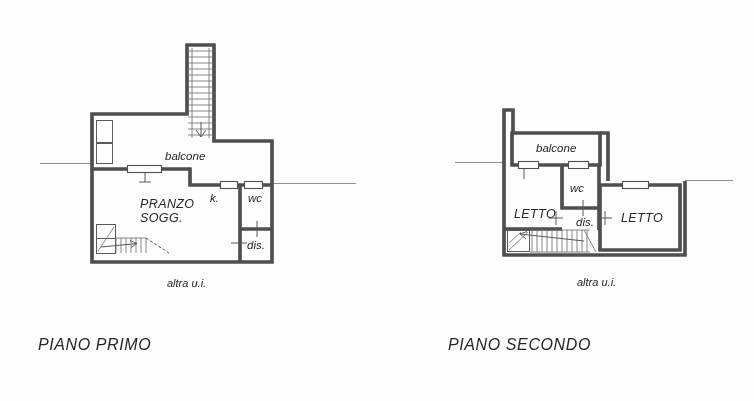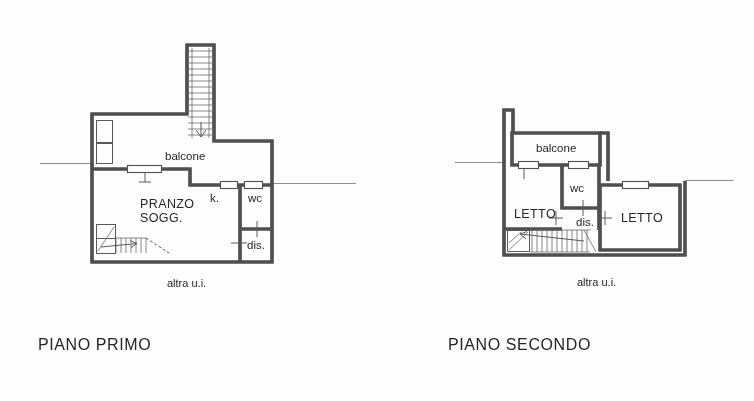--- a/index.html
+++ b/index.html
@@ -3,20 +3,21 @@
 <meta charset="utf-8">
 <style>
   html, body { margin: 0; padding: 0; background: #ffffff; }
   .canvas {
     position: relative;
     width: 754px;
     height: 401px;
     background: #fdfdfd;
     overflow: hidden;
     font-family: "Liberation Sans", sans-serif;
+    font-style: italic;
   }
   svg { position: absolute; inset: 0; }
 
   
   .wd { fill: none; stroke: #4f4f4f; stroke-width: 3.2; stroke-linejoin: miter; }
   .wl { fill: none; stroke: #fdfdfd; stroke-width: 1.4; stroke-linejoin: miter; }
   .t  { fill: none; stroke: #5a5a5a; stroke-width: 1; }
   .tt { fill: none; stroke: #6a6a6a; stroke-width: 0.8; }
   .dash { fill: none; stroke: #5a5a5a; stroke-width: 1; stroke-dasharray: 3 2; }
   .win { fill: #fdfdfd; stroke: #4f4f4f; stroke-width: 1.1; }

